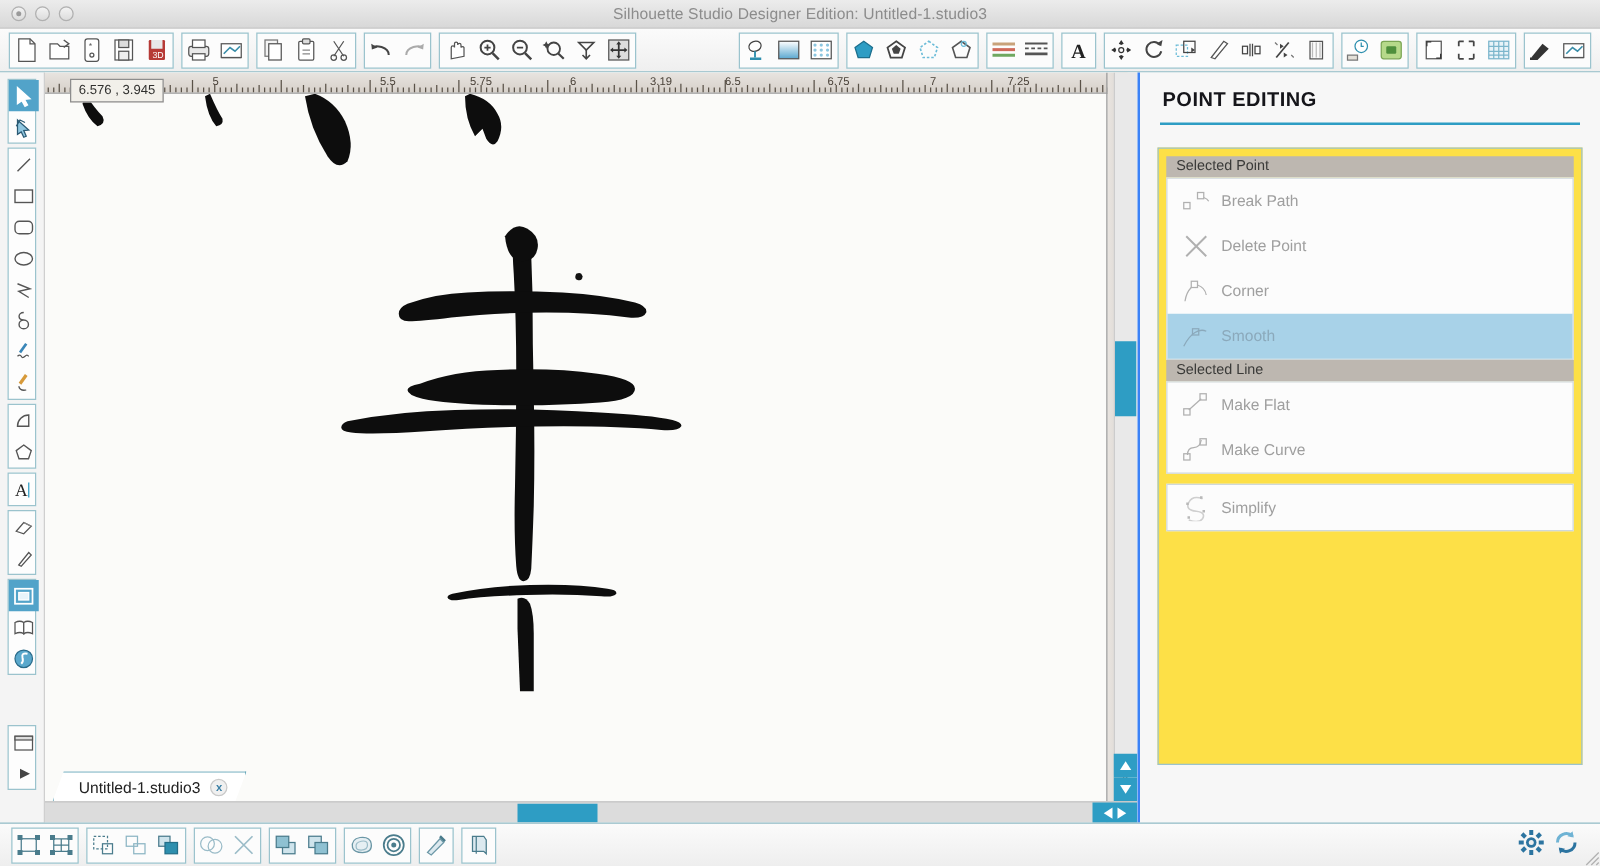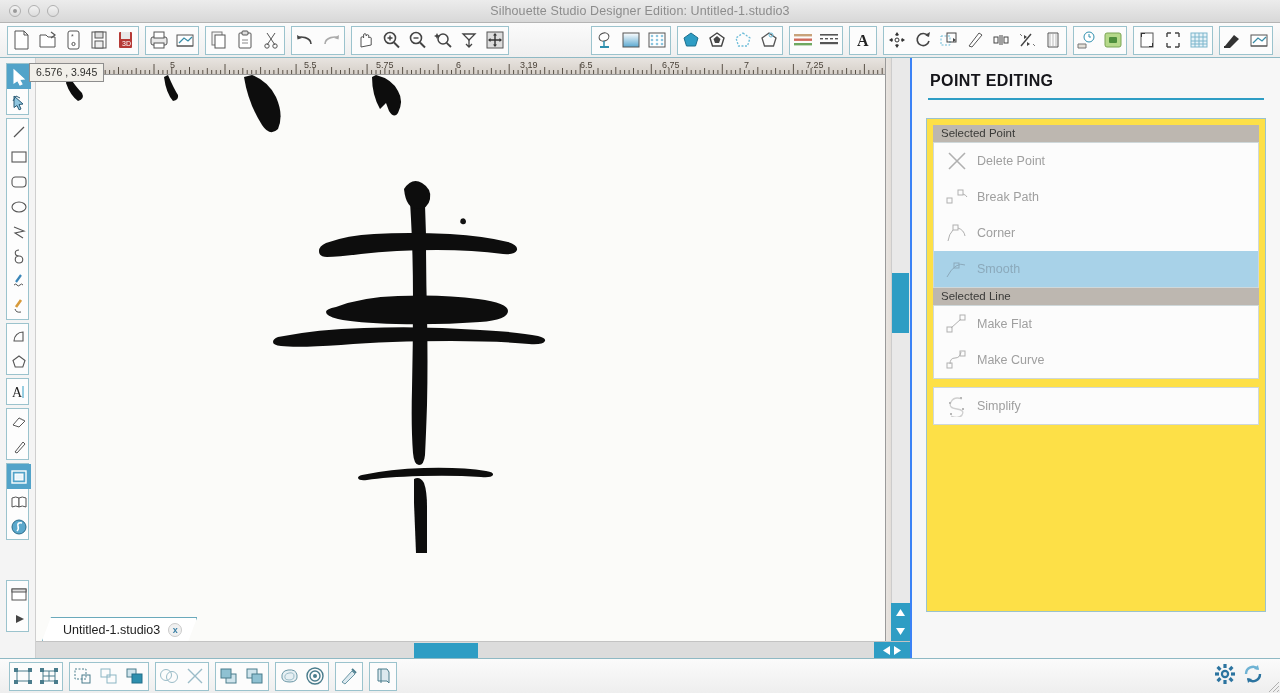--- a/index.html
+++ b/index.html
@@ -91,21 +91,21 @@
   .rlabv{
     position:absolute; font-size:9px; color:#4a4239;
     transform:rotate(-90deg); transform-origin:left top;
     white-space:nowrap;
   }
   #canvas{
     position:absolute; left:0; top:17px; width:849px; height:566px;
     background:#fbfbf9;
   }
   #tooltip{
-    position:absolute; left:29px; top:63px;
+    position:absolute; left:56px; top:63px;
     background:#f2f0ea; border:1px solid #8d8d8d;
     font-size:10.5px; color:#30302e; padding:2px 6px 3px 6px;
     z-index:40; white-space:nowrap;
   }
   .vscrollbtn{
     position:absolute; right:0; width:19px; height:19px;
     background:#2e9dc4; display:flex; align-items:center; justify-content:center;
   }
   #vtrack{
     position:absolute; right:0; top:0; width:19px; height:562px;
@@ -1147,35 +1147,35 @@
 <div id="rightpanel">
   <div id="panel-title">POINT EDITING</div>
   <div id="panel-rule"></div>
 
   <div id="panel-body">
 
     <div class="sec-head">Selected Point</div>
     <div class="sec-box">
       <div class="prow">
         <span class="picon">
-          <svg width="22" height="22">
-              <path d="M3 3 L19 19 M19 3 L3 19" stroke="#b0b0b0" stroke-width="1.6" fill="none"></path>
-            </svg>
-        </span>
-        <span class="plabel">Delete Point</span>
-      </div>
-      <div class="prow">
-        <span class="picon">
           <svg width="24" height="20">
               <rect x="2" y="11" width="5" height="5" fill="none" stroke="#b0b0b0"></rect>
               <rect x="13" y="3" width="5" height="5" fill="none" stroke="#b0b0b0"></rect>
               <path d="M18 7 q3 1 4 3" fill="none" stroke="#b0b0b0"></path>
             </svg>
         </span>
         <span class="plabel">Break Path</span>
+      </div>
+      <div class="prow">
+        <span class="picon">
+          <svg width="22" height="22">
+              <path d="M3 3 L19 19 M19 3 L3 19" stroke="#b0b0b0" stroke-width="1.6" fill="none"></path>
+            </svg>
+        </span>
+        <span class="plabel">Delete Point</span>
       </div>
       <div class="prow">
         <span class="picon">
           <svg width="24" height="22">
               <rect x="8" y="3" width="5" height="5" fill="none" stroke="#b0b0b0"></rect>
               <path d="M13 6 q6 2 7 8" fill="none" stroke="#b0b0b0"></path>
               <path d="M8 8 q-4 4 -5 11" fill="none" stroke="#b0b0b0"></path>
             </svg>
         </span>
         <span class="plabel">Corner</span>

